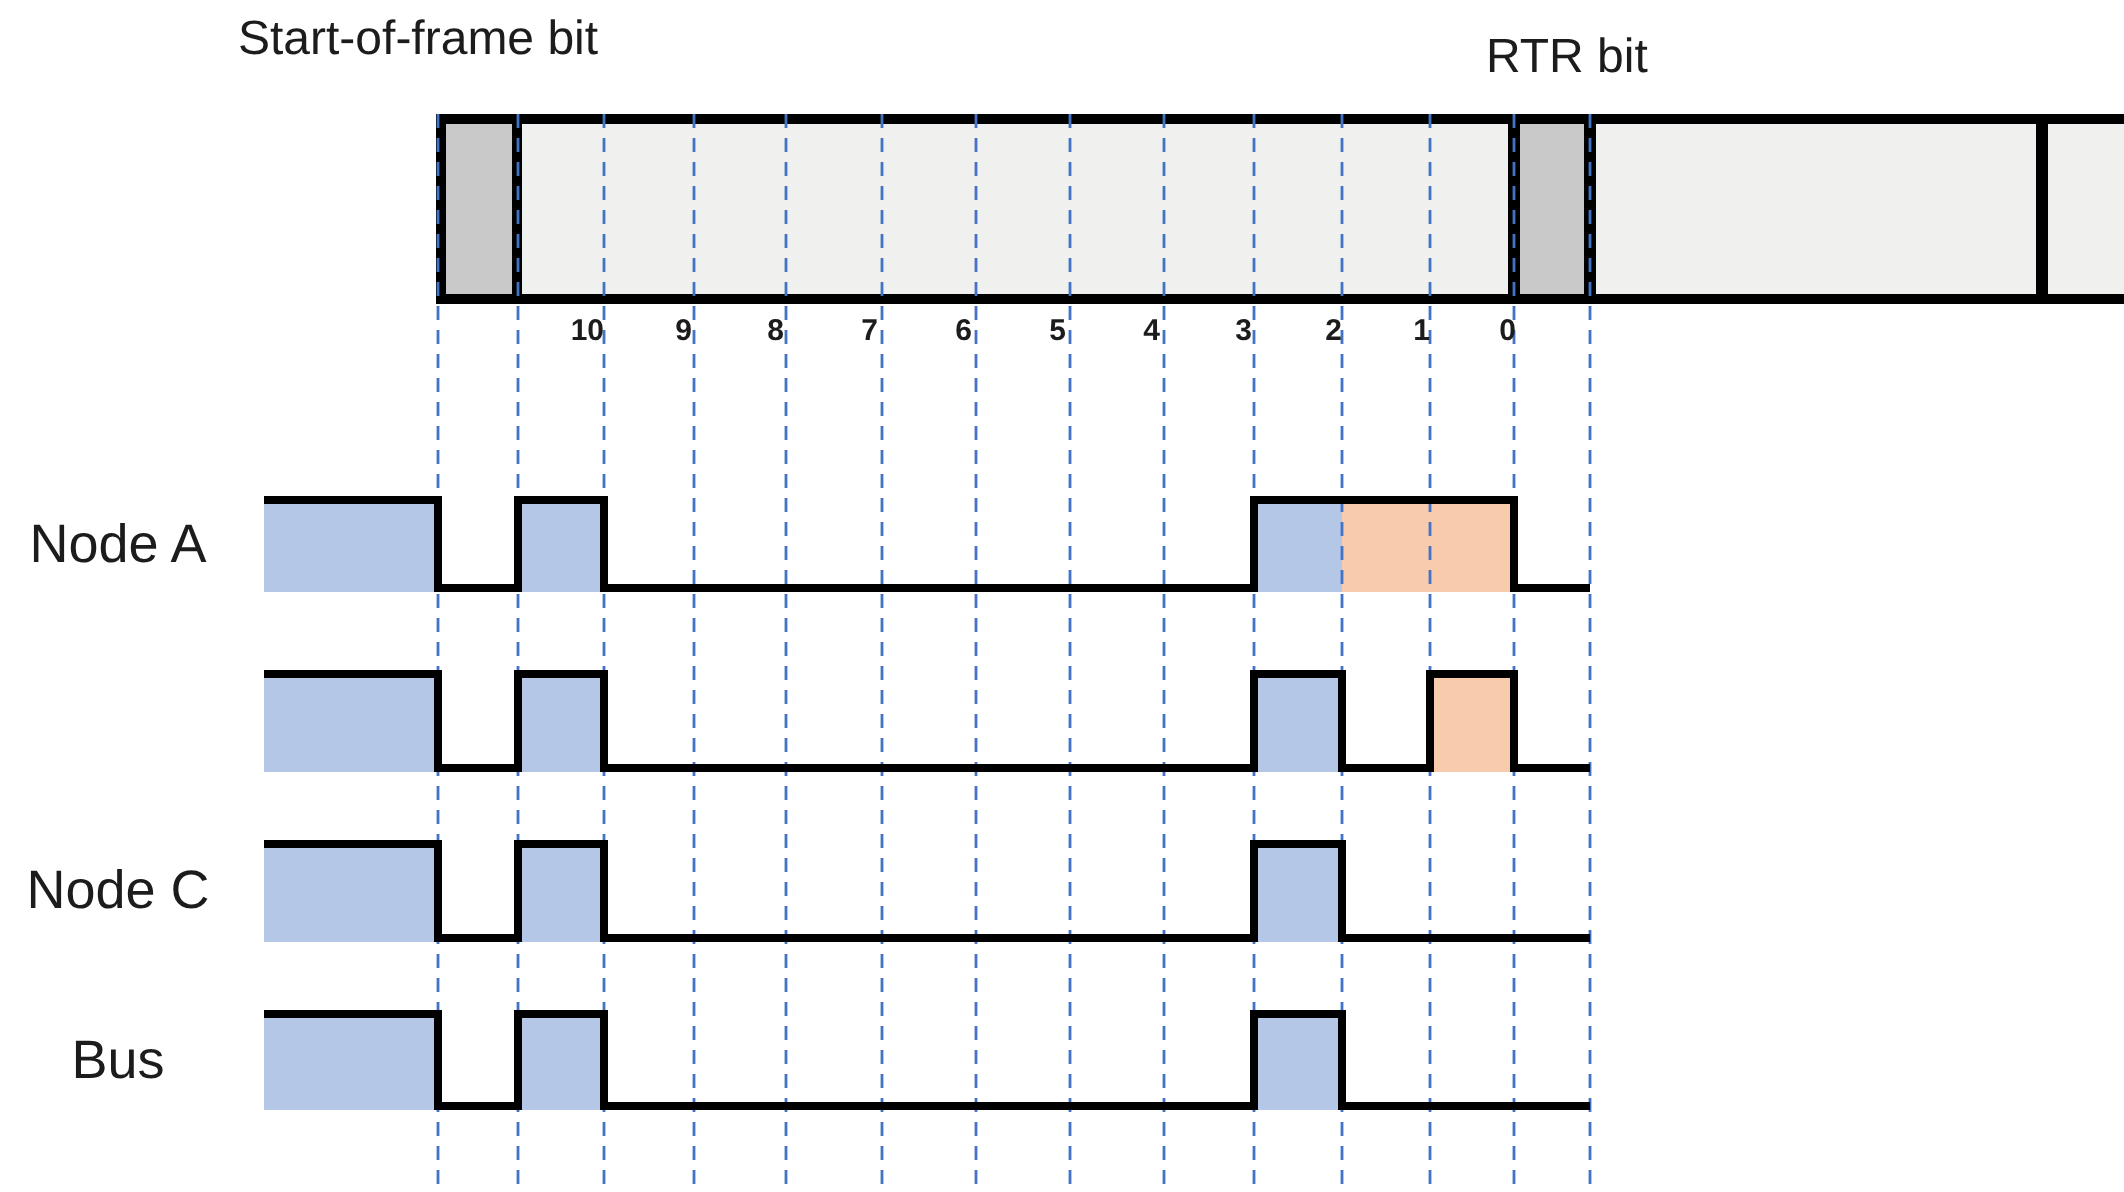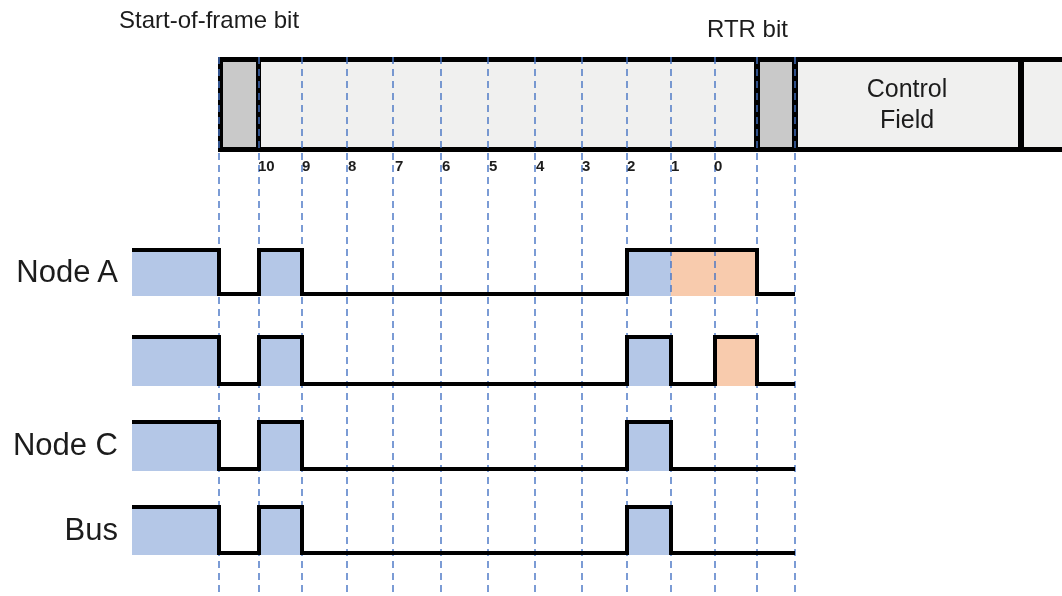--- a/index.html
+++ b/index.html
@@ -1,22 +1,22 @@
 <!DOCTYPE html>
 <html><head>
 <meta charset="utf-8">
 <style>
   html,body{margin:0;padding:0;background:#fff;}
   .stage{position:relative;width:1062px;height:596px;overflow:hidden;background:#fff;
          font-family:"Liberation Sans",sans-serif;color:#1c1c1c;padding-left:13px;}
   .stage svg{position:absolute;left:0;top:0;}
   .toplabel{position:absolute;font-size:24px;white-space:nowrap;}
   .fieldlabel{position:absolute;font-size:25px;line-height:31px;text-align:center;white-space:pre-line;}
-  .bitnum{position:absolute;top:157px;width:44px;text-align:left;font-size:15px;font-weight:700;}
-  .nodelabel{position:absolute;left:0;width:118px;text-align:right;font-size:31px;line-height:28px;white-space:nowrap;}
+  .bitnum{position:absolute;top:157px;width:44px;text-align:right;font-size:15px;font-weight:700;}
+  .nodelabel{position:absolute;left:0;width:118px;text-align:center;font-size:27px;line-height:28px;white-space:nowrap;}
 </style>
 </head>
 <body>
 
 <div class="stage">
 
   <svg id="diagram" width="1062" height="596" viewBox="0 0 1062 596">
       <rect x="218" y="57" width="852" height="95" fill="#000000"></rect>
       <rect x="223" y="62" width="33" height="85" fill="#c9c9c9"></rect>
       <rect x="261" y="62" width="493" height="85" fill="#f0f0ef"></rect>
@@ -53,25 +53,23 @@
       <line x1="757" y1="57" x2="757" y2="593" stroke="#4472c4" stroke-width="1.4" stroke-dasharray="7 5"></line>
       <line x1="795" y1="57" x2="795" y2="593" stroke="#4472c4" stroke-width="1.4" stroke-dasharray="7 5"></line>
       <path d="M 132 250 H 219 V 294 H 259 V 250 H 302 V 294 H 347 V 294 H 393 V 294 H 441 V 294 H 488 V 294 H 535 V 294 H 582 V 294 H 627 V 250 H 671 V 250 H 715 V 250 H 757 V 294 H 795" fill="none" stroke="#000000" stroke-width="4"></path>
       <path d="M 132 337 H 219 V 384 H 259 V 337 H 302 V 384 H 347 V 384 H 393 V 384 H 441 V 384 H 488 V 384 H 535 V 384 H 582 V 384 H 627 V 337 H 671 V 384 H 715 V 337 H 757 V 384 H 795" fill="none" stroke="#000000" stroke-width="4"></path>
       <path d="M 132 422 H 219 V 469 H 259 V 422 H 302 V 469 H 347 V 469 H 393 V 469 H 441 V 469 H 488 V 469 H 535 V 469 H 582 V 469 H 627 V 422 H 671 V 469 H 715 V 469 H 757 V 469 H 795" fill="none" stroke="#000000" stroke-width="4"></path>
       <path d="M 132 507 H 219 V 553 H 259 V 507 H 302 V 553 H 347 V 553 H 393 V 553 H 441 V 553 H 488 V 553 H 535 V 553 H 582 V 553 H 627 V 507 H 671 V 553 H 715 V 553 H 757 V 553 H 795" fill="none" stroke="#000000" stroke-width="4"></path>
     </svg>
 
   <div class="toplabel" style="left:119px;top:6px">Start-of-frame bit</div>
 
-  <div class="toplabel" style="left:707px;top:15px">RTR bit</div>
+  <div class="toplabel" style="left:743px;top:15px">RTR bit</div>
 
 
-  <div class="fieldlabel" style="left:807px;top:73px;width:200px">Control
-Field</div>
 
   <div class="bitnum" style="left:258px">10</div>
   <div class="bitnum" style="left:302px">9</div>
   <div class="bitnum" style="left:348px">8</div>
   <div class="bitnum" style="left:395px">7</div>
   <div class="bitnum" style="left:442px">6</div>
   <div class="bitnum" style="left:489px">5</div>
   <div class="bitnum" style="left:536px">4</div>
   <div class="bitnum" style="left:582px">3</div>
   <div class="bitnum" style="left:627px">2</div>

